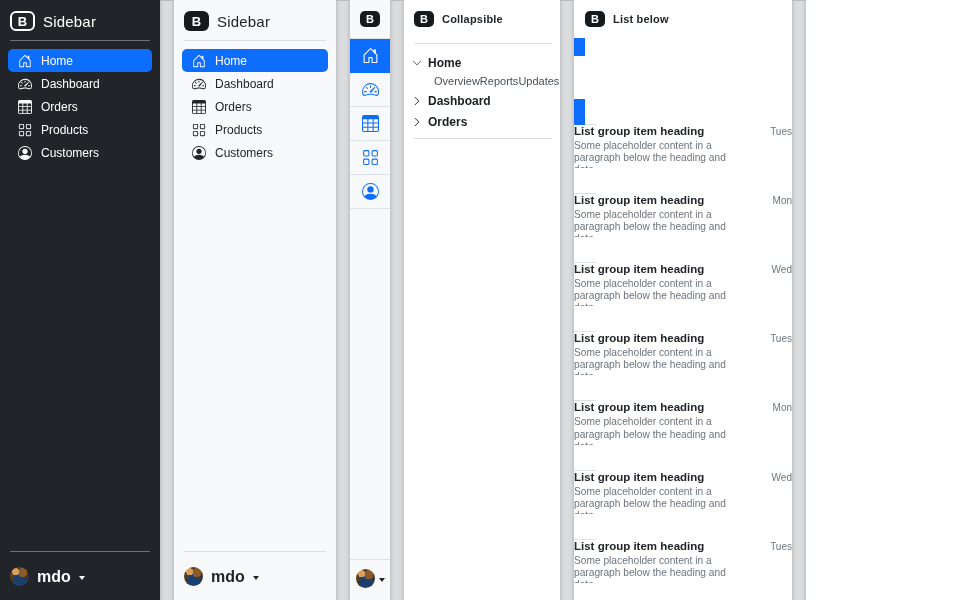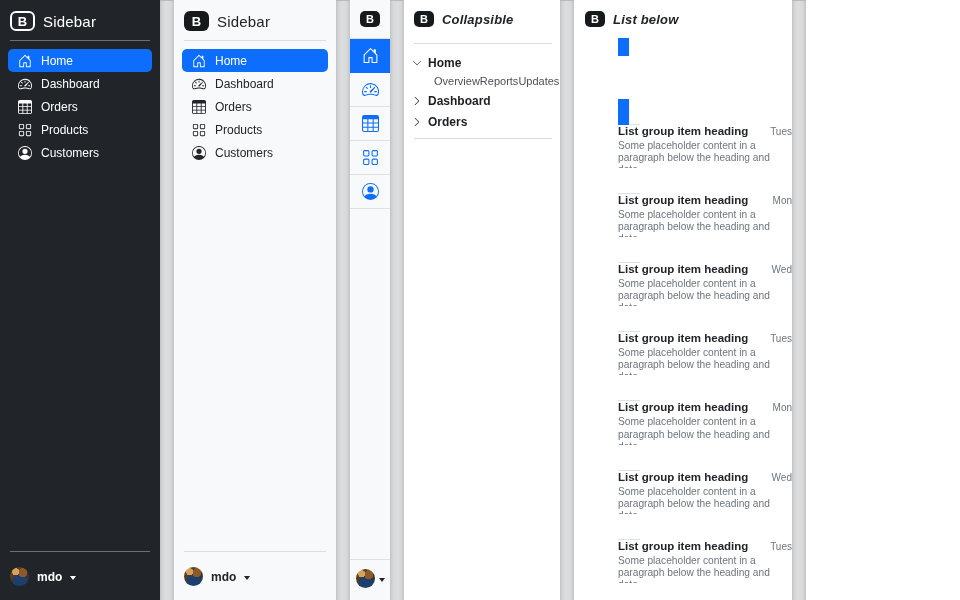--- a/index.html
+++ b/index.html
@@ -19,21 +19,21 @@
     border-top: 1px solid #b9babc;
   }
 
   
   .sb { display: flex; flex-direction: column; height: 600px; padding: 8px; flex-shrink: 0; }
   .sb-dark  { width: 160px; background: #212529; color: #fff; }
   .sb-light { width: 162px; background: #f8f9fa; color: #212529; }
 
   .sb-header { display: flex; align-items: center; gap: 8px; padding: 3px 2px 9px 2px; }
   .sb-title { font-size: 15px; letter-spacing: .2px; }
-  .title-semibold { font-weight: 700; font-size: 13px; font-style: italic; }
+  .title-semibold { font-weight: 700; font-size: 11px; }
 
   .logo {
     display: inline-flex; align-items: center; justify-content: center;
     font-weight: 700; flex-shrink: 0;
   }
   .logo-lg { width: 25px; height: 20px; border-radius: 6px; font-size: 13px; }
   .logo-sm { width: 20px; height: 16px; border-radius: 5px; font-size: 11px; }
   .logo-outline { border: 2px solid #fff; color: #fff; }
   .logo-solid { background: #161a1d; color: #fff; }
 
@@ -55,21 +55,21 @@
 
   .sb-footer { display: flex; align-items: center; gap: 8px; padding: 7px 2px 6px 2px; cursor: pointer; }
   .avatar {
     width: 19px; height: 19px; border-radius: 50%; flex-shrink: 0;
     background:
       radial-gradient(circle at 30% 25%, #d9a05b 0 18%, transparent 19%),
       radial-gradient(circle at 68% 30%, #8a5a2b 0 24%, transparent 25%),
       radial-gradient(circle at 50% 75%, #1d3f6e 0 40%, transparent 41%),
       linear-gradient(135deg, #7a4f26, #3a2d22 55%, #23456e);
   }
-  .user-name { font-weight: 700; font-size: 12px; }
+  .user-name { font-weight: 700; font-size: 16px; }
   .caret {
     width: 0; height: 0; margin-top: 2px;
     border-left: 3.5px solid transparent; border-right: 3.5px solid transparent;
     border-top: 4px solid currentColor;
   }
 
   
   .sb-icons { width: 40px; background: #f8f9fa; display: flex; flex-direction: column; height: 600px; flex-shrink: 0; }
   .sb-icons-header { height: 38px; display: flex; align-items: center; justify-content: center; }
   .icon-cells { display: flex; flex-direction: column; border-top: 1px solid #dee2e6; }
@@ -94,21 +94,21 @@
   }
   .tree-row svg { width: 10px; height: 10px; flex-shrink: 0; }
   .tree-sub { display: flex; padding-left: 22px; }
   .tree-sub-link { font-size: 11px; height: 17px; line-height: 17px; color: #4b5157; cursor: pointer; }
   .hr-collapse1 { border: 0; border-top: 1px solid #d9dde1; margin: 7px 2px 8px 2px; }
   .hr-collapse2 { border: 0; border-top: 1px solid #d9dde1; margin: 6px 2px 10px 2px; }
 
   
   .col-list { width: 218px; background: #fff; display: flex; flex-direction: column; height: 600px; flex-shrink: 0; }
   .lg-header { display: flex; align-items: center; gap: 8px; height: 38px; padding: 0 11px; flex-shrink: 0; }
-  .lg-list { overflow: hidden; margin-left: 44px; }
+  .lg-list { overflow: hidden; }
   .lg-item { height: 54px; padding: 8px 11px 0 11px; border-bottom: 1px solid #dee2e6; cursor: pointer; background: #fff; }
   .lg-item.active { background: #0d6efd; border-color: #0d6efd; }
   .lg-head-row { display: flex; justify-content: space-between; align-items: baseline; margin-bottom: 3px; }
   .lg-heading { font-weight: 700; font-size: 11.5px; color: #212529; }
   .lg-date { font-size: 10px; color: #6c757d; }
   .lg-text { font-size: 10.2px; line-height: 1.18; color: #6c757d; max-width: 172px; }
   .lg-item.active .lg-heading { color: #fff; }
   .lg-item.active .lg-date { color: rgba(255,255,255,.85); }
   .lg-item.active .lg-text { color: rgba(255,255,255,.92); }
 </style>

